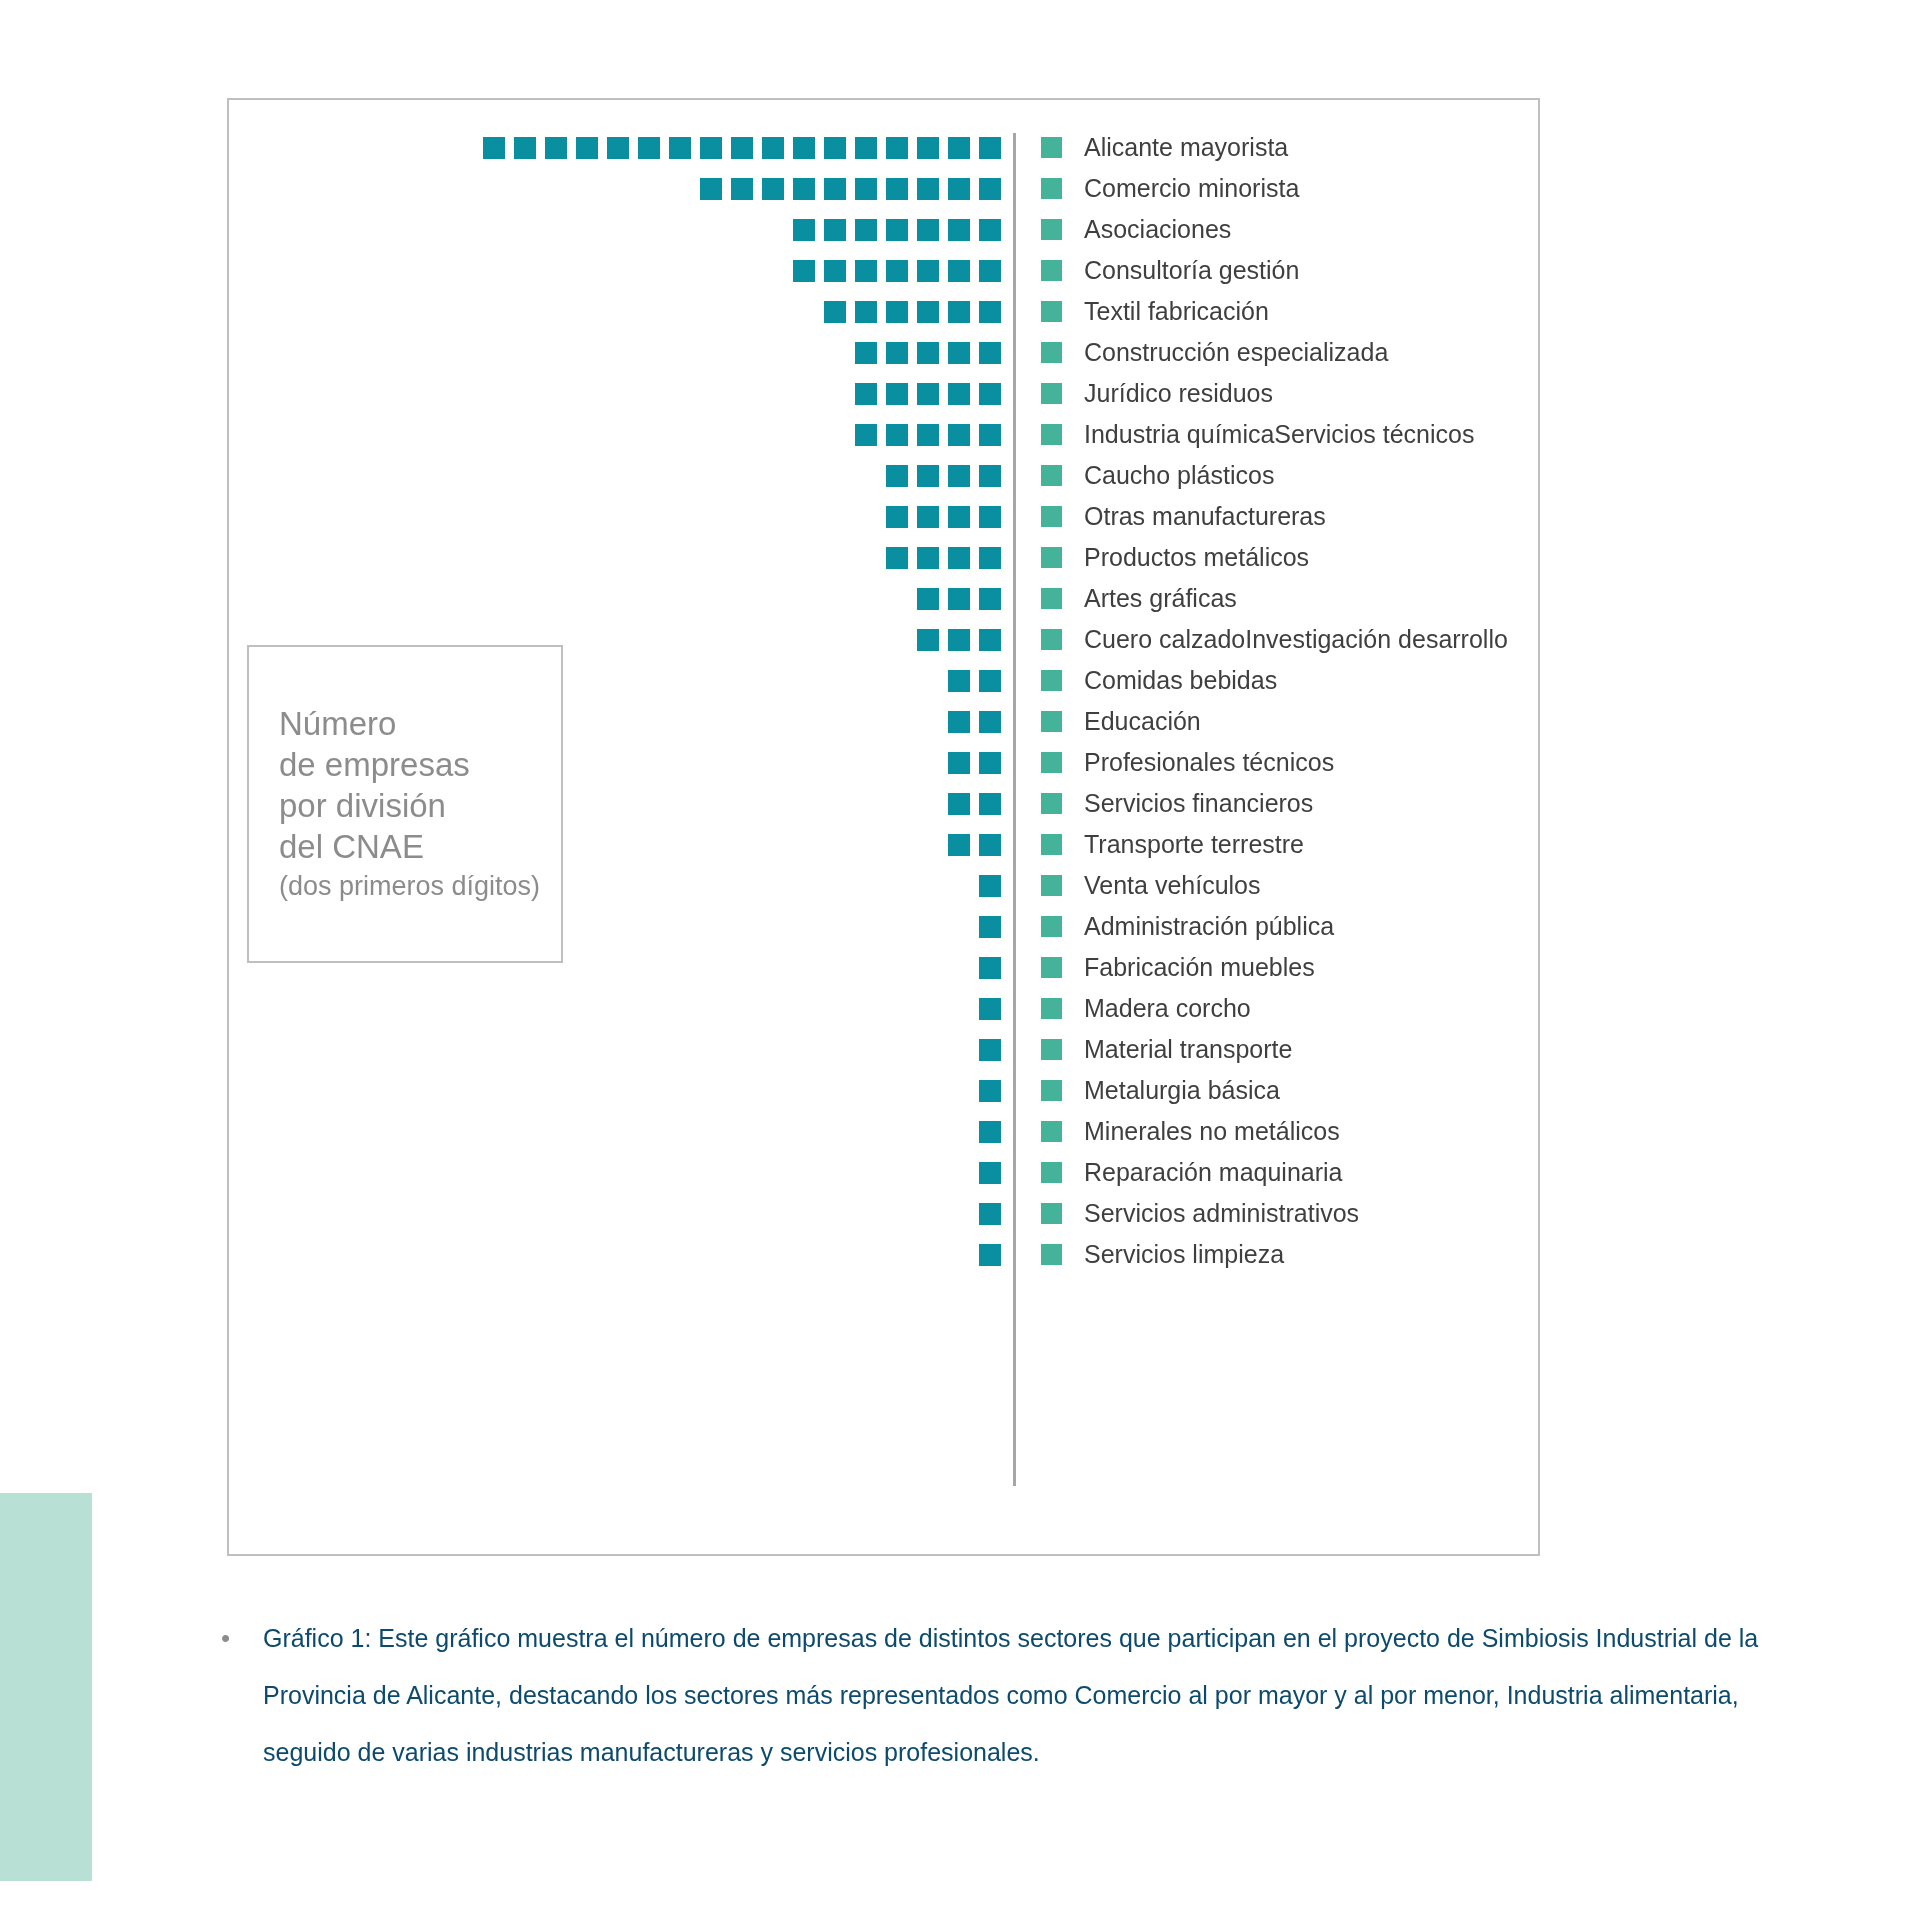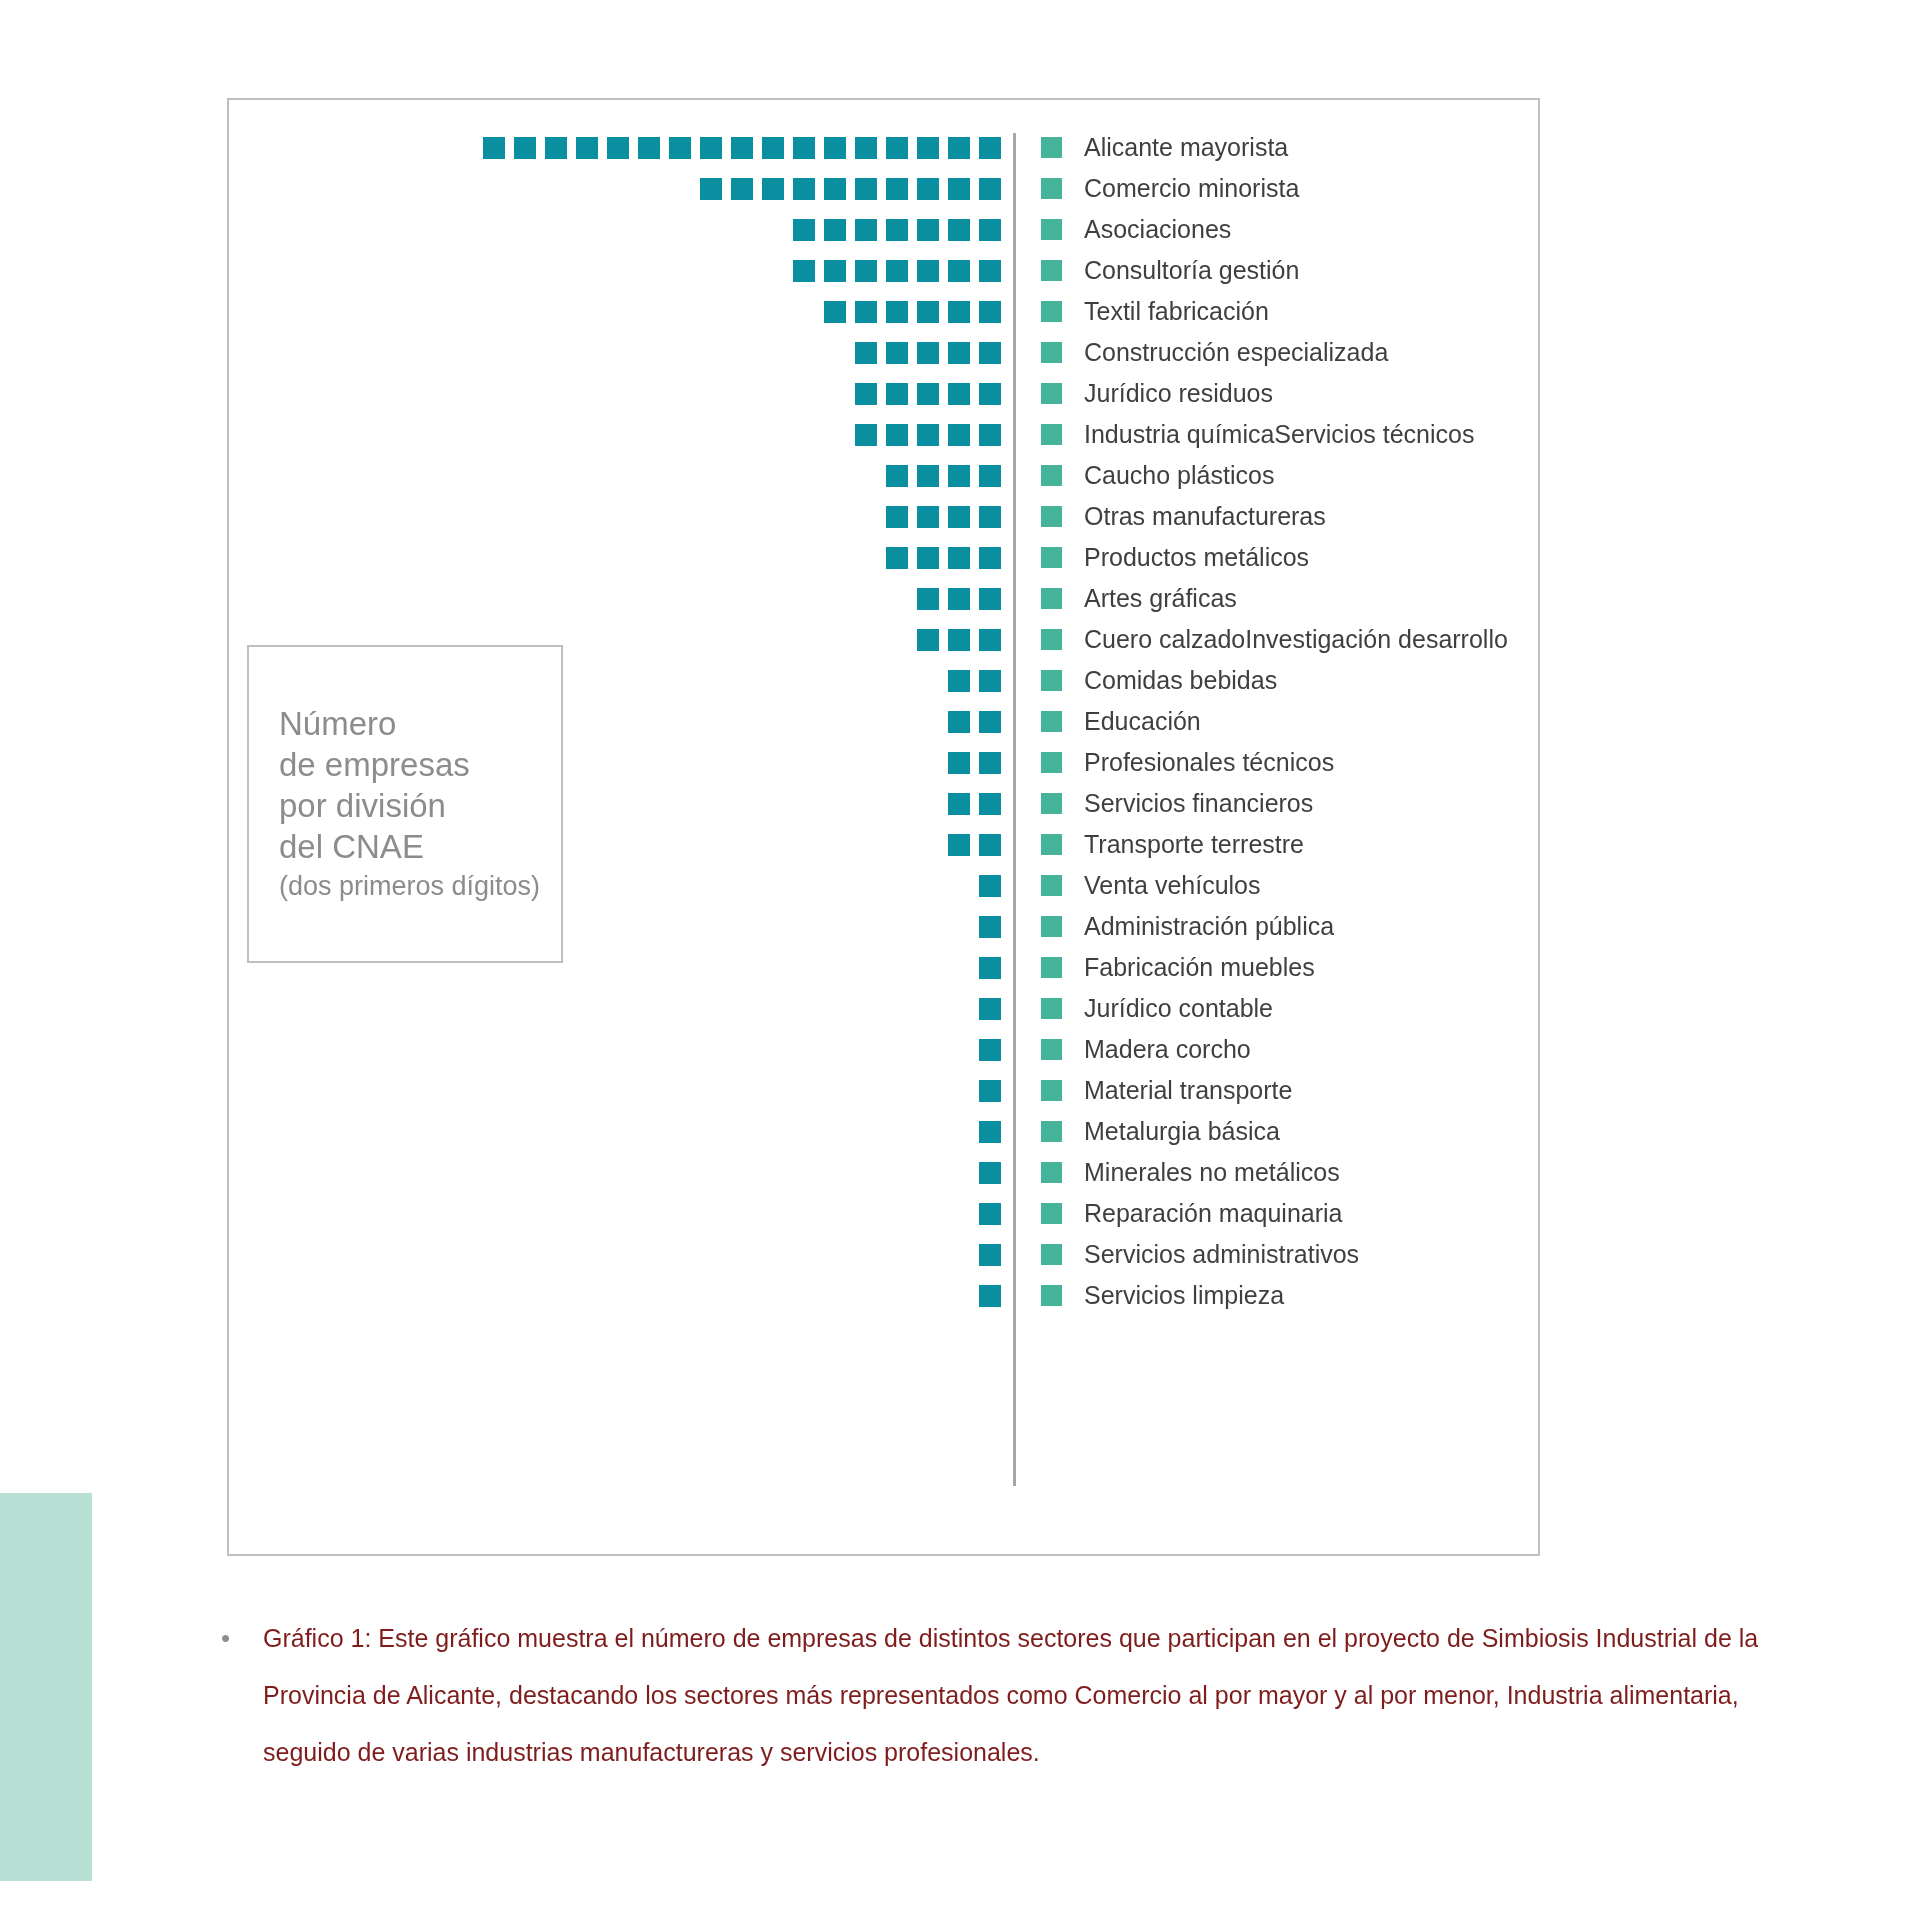--- a/index.html
+++ b/index.html
@@ -137,21 +137,21 @@
   }
   #caption-bullet {
     color: #8c8c8c;
     font-size: 26px;
     line-height: 57px;
     width: 42px;
     flex: 0 0 auto;
     text-align: left;
   }
   #caption-text {
-    color: #7f1d1d;
+    color: #0c4a6e;
     font-size: 25px;
     line-height: 57px;
     max-width: 1532px;
   }
 </style>
 </head>
 <body>
 
 <div id="accent-block"></div>
 
@@ -412,29 +412,20 @@
           <span class="legend-label">Administración pública</span>
         </div>
       </div>
       <div class="chart-row">
         <div class="picto-cell">
           <div class="sq" style="background: rgb(10, 143, 160);"></div>
         </div>
         <div class="legend-cell">
           <span class="legend-swatch" style="background: rgb(69, 179, 154);"></span>
           <span class="legend-label">Fabricación muebles</span>
-        </div>
-      </div>
-      <div class="chart-row">
-        <div class="picto-cell">
-          <div class="sq" style="background: rgb(10, 143, 160);"></div>
-        </div>
-        <div class="legend-cell">
-          <span class="legend-swatch" style="background: rgb(69, 179, 154);"></span>
-          <span class="legend-label">Jurídico contable</span>
         </div>
       </div>
       <div class="chart-row">
         <div class="picto-cell">
           <div class="sq" style="background: rgb(10, 143, 160);"></div>
         </div>
         <div class="legend-cell">
           <span class="legend-swatch" style="background: rgb(69, 179, 154);"></span>
           <span class="legend-label">Madera corcho</span>
         </div>

